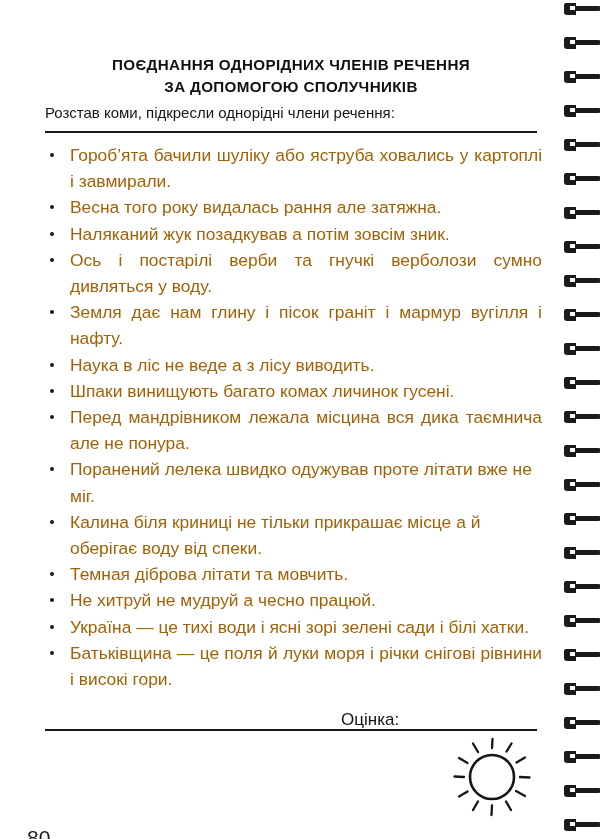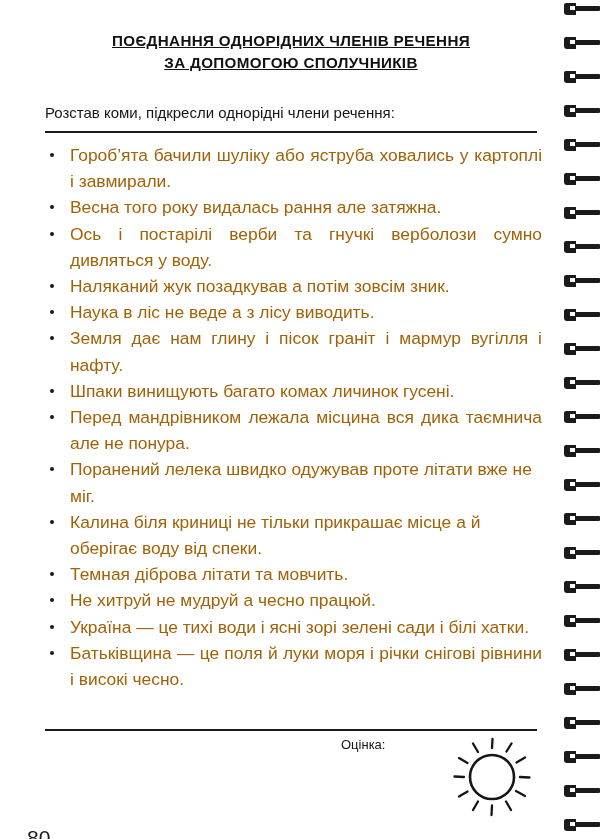--- a/index.html
+++ b/index.html
@@ -69,29 +69,28 @@
   .content {
     position: absolute;
     left: 0; top: 0;
     width: 548px;
     height: 839px;
   }
 
   .title {
     position: absolute;
     left: 45px;
-    top: 30px;
+    top: 54px;
     width: 492px;
     text-align: center;
     font-weight: bold;
     font-size: 15.2px;
     letter-spacing: 0.35px;
     line-height: 22px;
     color: #111111;
-    text-decoration: underline;
   }
   .title .line2 { display: block; }
 
   .instruction {
     position: absolute;
     left: 45px;
     top: 103px;
     width: 492px;
     font-size: 15px;
     line-height: 20px;
@@ -139,22 +138,22 @@
     left: 45px;
     top: 729px;
     width: 492px;
     height: 2px;
     background: #1a1a1a;
   }
 
   .grade-label {
     position: absolute;
     left: 341px;
-    top: 737px;
-    font-size: 13px;
+    top: 710px;
+    font-size: 17px;
     color: #141414;
   }
 
   .sun {
     position: absolute;
     left: 448px;
     top: 733px;
     width: 92px;
     height: 92px;
   }
@@ -185,36 +184,36 @@
 
     <div class="list">
       <div class="item">
         <span class="bullet"></span>
         <span>Гороб’ята бачили шуліку або яструба ховались у картоплі і завмирали.</span>
       </div>
       <div class="item nojust">
         <span class="bullet"></span>
         <span>Весна того року видалась рання але затяжна.</span>
       </div>
+      <div class="item nojust">
+        <span class="bullet"></span>
+        <span>Наляканий жук позадкував а потім зовсім зник.</span>
+      </div>
       <div class="item">
         <span class="bullet"></span>
         <span>Ось і постарілі верби та гнучкі верболози сумно дивляться у воду.</span>
       </div>
-      <div class="item nojust">
-        <span class="bullet"></span>
-        <span>Наляканий жук позадкував а потім зовсім зник.</span>
+      <div class="item">
+        <span class="bullet"></span>
+        <span>Земля дає нам глину і пісок граніт і мармур вугілля і нафту.</span>
       </div>
       <div class="item nojust">
         <span class="bullet"></span>
         <span>Наука в ліс не веде а з лісу виводить.</span>
       </div>
-      <div class="item">
-        <span class="bullet"></span>
-        <span>Земля дає нам глину і пісок граніт і мармур вугілля і нафту.</span>
-      </div>
       <div class="item nojust">
         <span class="bullet"></span>
         <span>Шпаки винищують багато комах личинок гусені.</span>
       </div>
       <div class="item">
         <span class="bullet"></span>
         <span>Перед мандрівником лежала місцина вся дика таємнича але не понура.</span>
       </div>
       <div class="item nojust">
         <span class="bullet"></span>
@@ -231,21 +230,21 @@
       <div class="item nojust">
         <span class="bullet"></span>
         <span>Не хитруй не мудруй а чесно працюй.</span>
       </div>
       <div class="item">
         <span class="bullet"></span>
         <span>Україна — це тихі води і ясні зорі зелені сади і білі хатки.</span>
       </div>
       <div class="item">
         <span class="bullet"></span>
-        <span>Батьківщина — це поля й луки моря і річки снігові рівнини і високі чесно.</span>
+        <span>Батьківщина — це поля й луки моря і річки снігові рівнини і високі гори.</span>
       </div>
     </div>
 
     <div class="rule-bottom"></div>
 
     <div class="grade-label">Оцінка:</div>
 
     <div class="sun">
       <svg width="92" height="92" viewBox="0 0 92 92" xmlns="http://www.w3.org/2000/svg">
         <circle cx="44" cy="44" r="22" fill="none" stroke="#161616" stroke-width="2.6"></circle>

